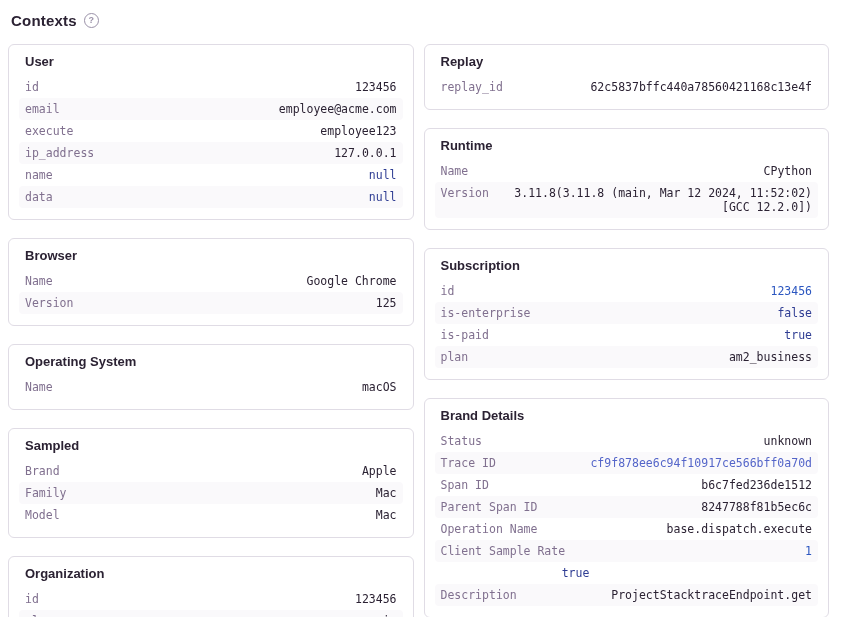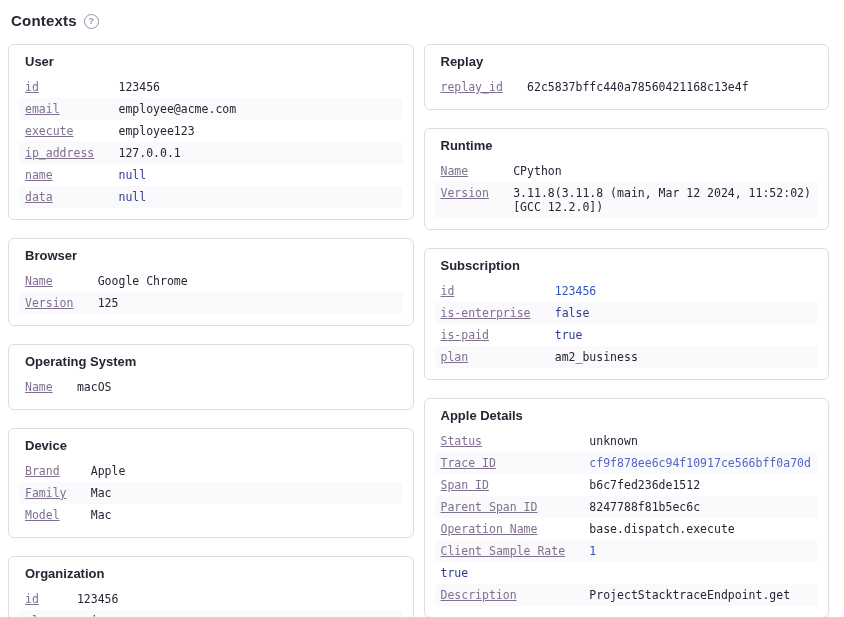--- a/index.html
+++ b/index.html
@@ -1,21 +1,21 @@
 <!DOCTYPE html>
 <html style="--c-text: #2b2233; --c-key: #80708f; --c-muted: #9a91a8; --c-border: #e0dce5; --c-stripe: #faf9fb; --c-number: #2c57c0; --c-boolean: #2f3d93; --c-link: #5465c9;"><head>
 <meta charset="utf-8">
 <style>
   html,body{margin:0;padding:0;}
   body{
     width:844px;height:617px;overflow:hidden;background:#fff;
     font-family:"Liberation Sans",sans-serif;color:var(--c-text,#2b2233);
   }
   .page{padding:10px 15px 10px 8px;box-sizing:border-box;}
-  .page-header{display:flex;align-items:flex-end;gap:7px;margin:2px 0 15px 3px;}
+  .page-header{display:flex;align-items:center;gap:7px;margin:2px 0 15px 3px;}
   .page-title{font-size:15px;font-weight:bold;color:var(--c-text,#2b2233);letter-spacing:.2px;}
   .help-icon{
     width:13px;height:13px;border:1.4px solid var(--c-muted,#9a91a8);border-radius:50%;
     color:var(--c-muted,#9a91a8);font-size:9px;font-weight:bold;line-height:13px;
     display:flex;align-items:center;justify-content:center;cursor:pointer;user-select:none;
   }
   .columns{display:flex;gap:10px;align-items:flex-start;}
   .col{flex:1;display:flex;flex-direction:column;gap:18px;min-width:0;}
   .card{
     background:#fff;border:1px solid var(--c-border,#e0dce5);
@@ -25,22 +25,22 @@
     margin:0;font-size:13px;font-weight:bold;line-height:16px;
     padding:3px 16px 6px;color:var(--c-text,#2b2233);
   }
   .rows{display:block;}
   .kv-row{
     display:grid;grid-template-columns:var(--kw,110px) 1fr;
     margin:0 10px;padding:4px 6px;border-radius:4px;
     font-family:"DejaVu Sans Mono",monospace;font-size:11.5px;line-height:14px;
   }
   .rows > .kv-row:nth-child(even){background:var(--c-stripe,#faf9fb);}
-  .kv-key{color:var(--c-key,#80708f);white-space:nowrap;padding-right:8px;text-decoration:underline;}
-  .kv-value{color:var(--c-text,#2b2233);word-break:break-word;white-space:pre-wrap;}
+  .kv-key{color:var(--c-key,#80708f);white-space:nowrap;padding-right:8px;}
+  .kv-value{color:var(--c-text,#2b2233);word-break:break-word;white-space:pre-wrap;text-align:right;}
   .v-number{color:var(--c-number,#2c57c0);}
   .v-boolean,.v-null{color:var(--c-boolean,#2f3d93);font-weight:normal;}
   .v-link{color:var(--c-link,#5465c9);cursor:pointer;}
 </style>
 </head>
 <body>
 
 <div class="page">
   <div class="page-header">
     <span class="page-title">Contexts</span>
@@ -93,21 +93,21 @@
         <section class="card">
           <h3 class="card-title">Operating System</h3>
           <div class="rows" style="--kw: 7.5ch;">
             <div class="kv-row">
               <span class="kv-key">Name</span>
               <span class="kv-value v-text">macOS</span>
             </div>
           </div>
         </section>
         <section class="card">
-          <h3 class="card-title">Device</h3>
+          <h3 class="card-title">Sampled</h3>
           <div class="rows" style="--kw: 9.5ch;">
             <div class="kv-row">
               <span class="kv-key">Brand</span>
               <span class="kv-value v-text">Apple</span>
             </div>
             <div class="kv-row">
               <span class="kv-key">Family</span>
               <span class="kv-value v-text">Mac</span>
             </div>
             <div class="kv-row">
@@ -168,21 +168,21 @@
               <span class="kv-key">is-paid</span>
               <span class="kv-value v-boolean">true</span>
             </div>
             <div class="kv-row">
               <span class="kv-key">plan</span>
               <span class="kv-value v-text">am2_business</span>
             </div>
           </div>
         </section>
         <section class="card">
-          <h3 class="card-title">Apple Details</h3>
+          <h3 class="card-title">Brand Details</h3>
           <div class="rows" style="--kw: 21.5ch;">
             <div class="kv-row">
               <span class="kv-key">Status</span>
               <span class="kv-value v-text">unknown</span>
             </div>
             <div class="kv-row">
               <span class="kv-key">Trace ID</span>
               <span class="kv-value v-link">cf9f878ee6c94f10917ce566bff0a70d</span>
             </div>
             <div class="kv-row">

